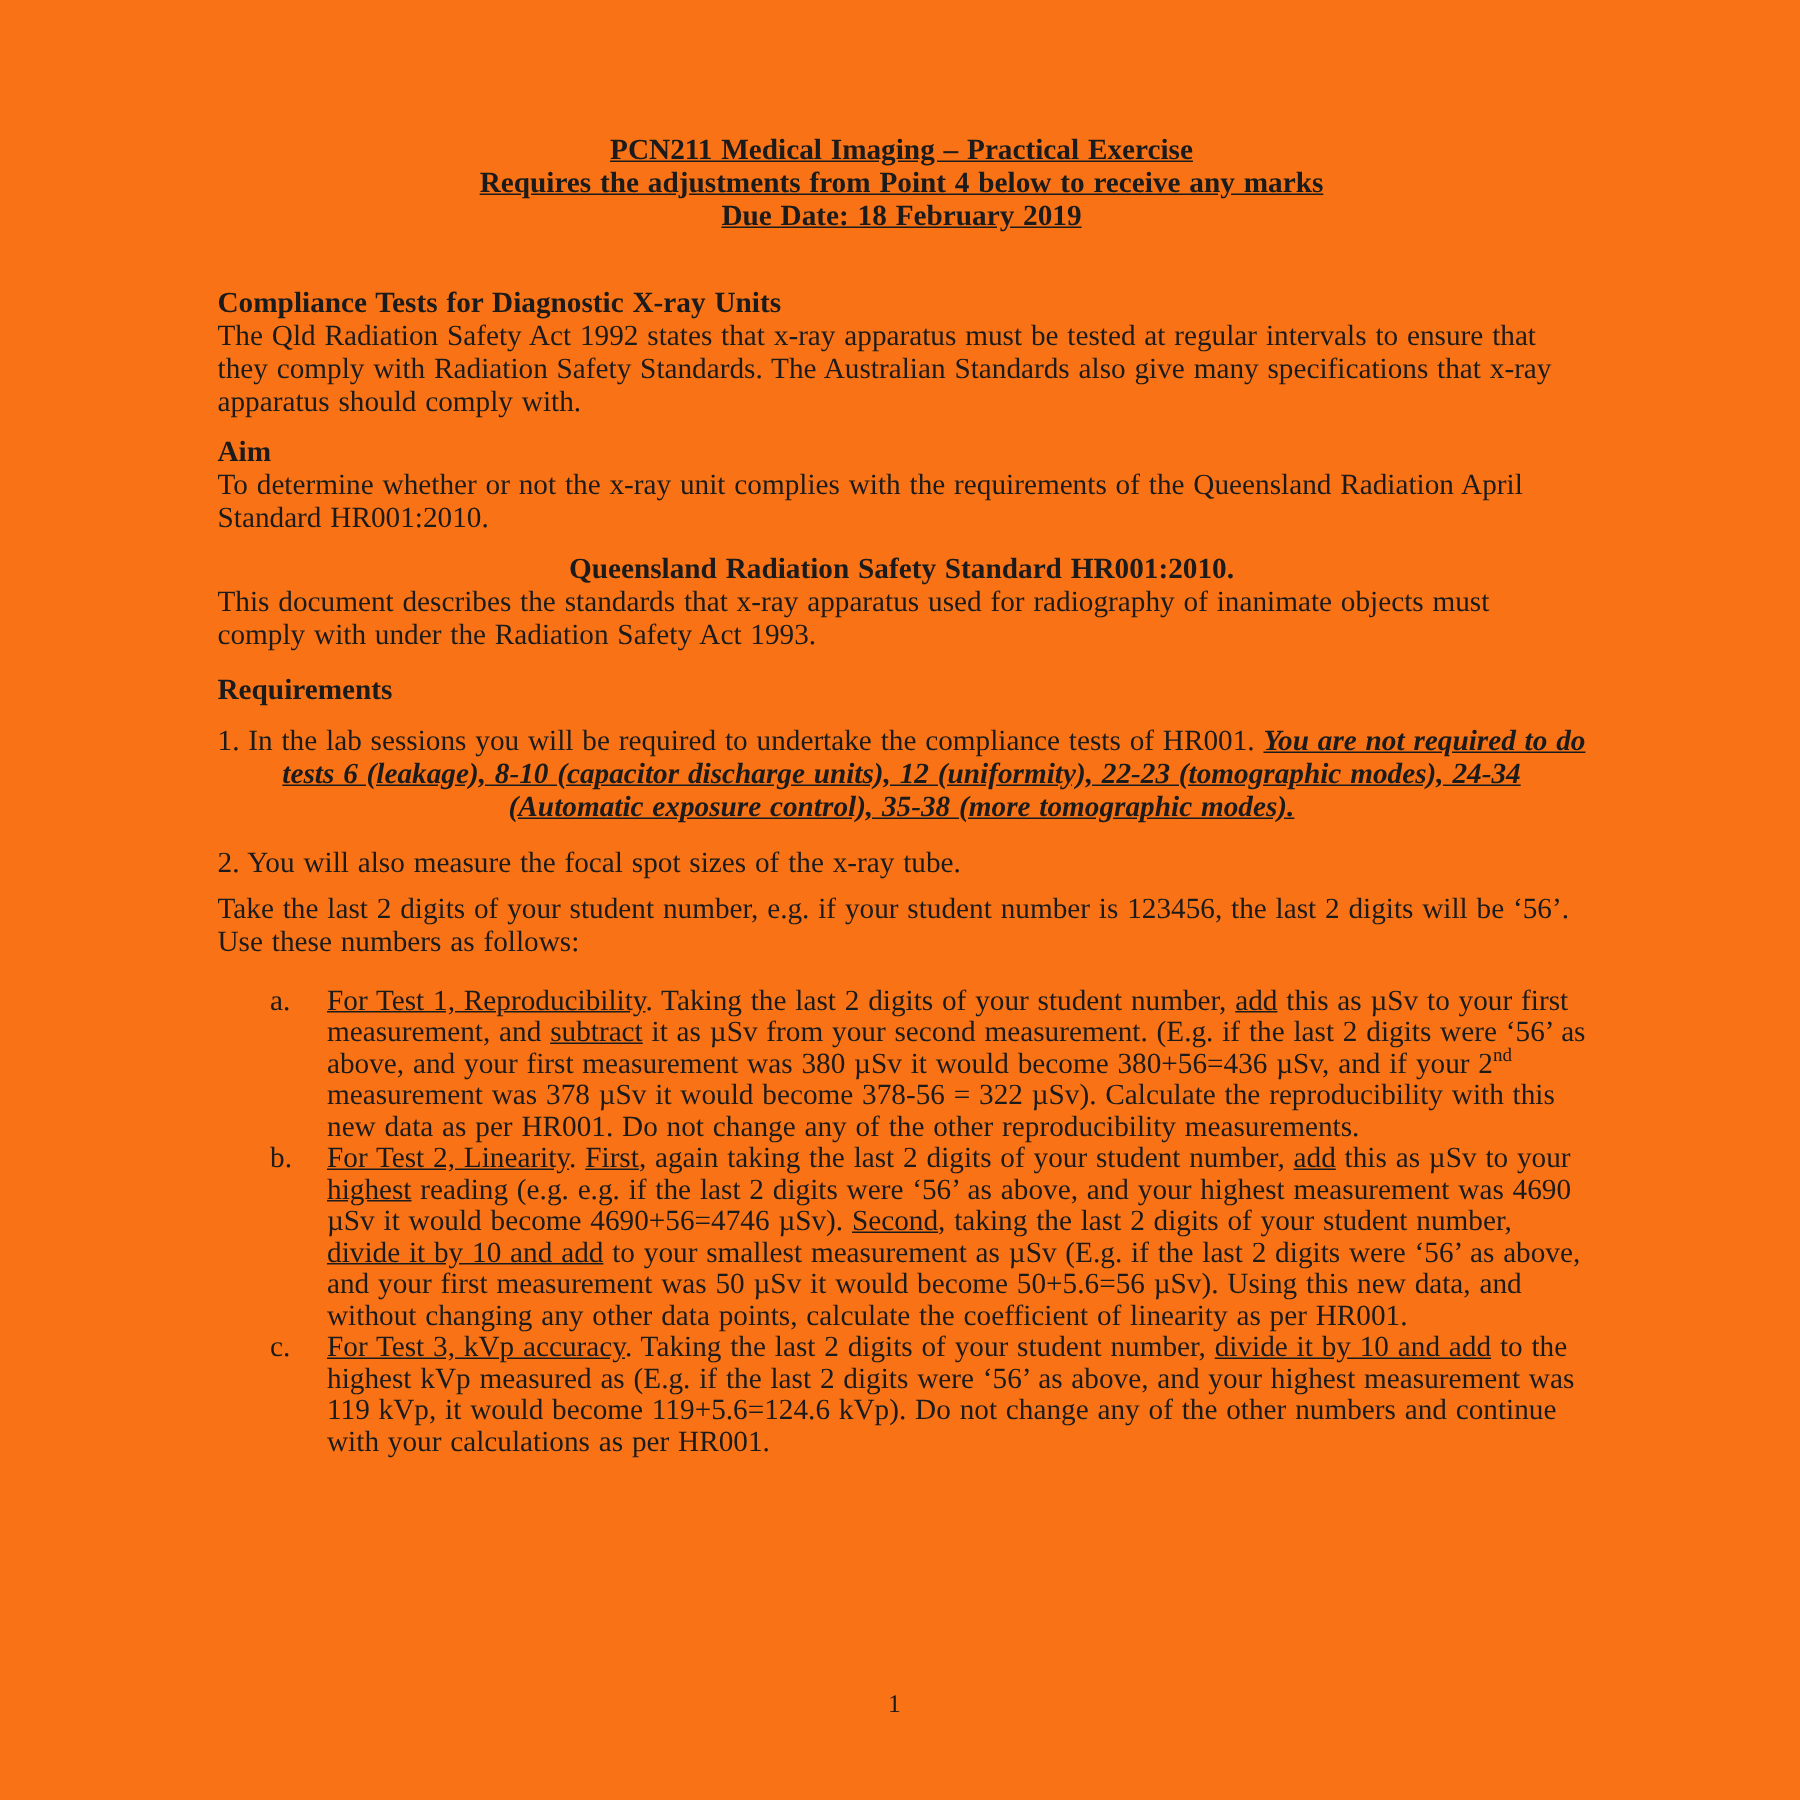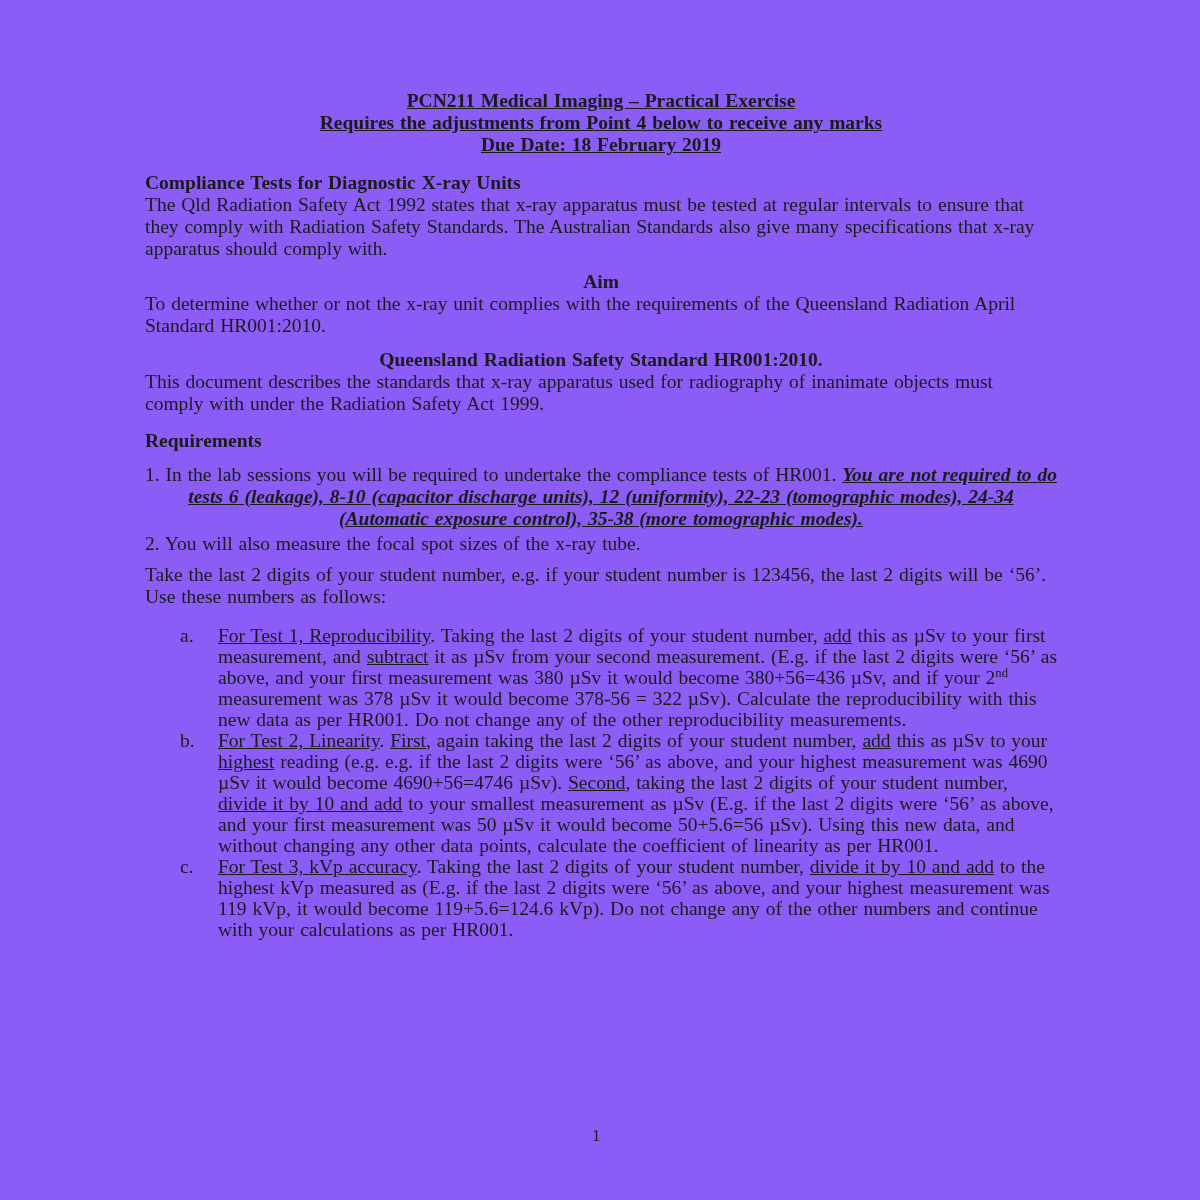--- a/index.html
+++ b/index.html
@@ -1,20 +1,20 @@
 <!DOCTYPE html>
 <html><head>
 <meta charset="utf-8">
 <style>
   html, body { margin: 0; padding: 0; background: #ffffff; }
   .page {
     position: relative;
     width: 1200px;
     height: 1200px;
-    background: #8b5cf6;
+    background: #f97316;
     overflow: hidden;
     font-family: "Liberation Serif", "DejaVu Serif", serif;
     color: #1b1b1b;
   }
   .content {
     position: absolute;
     left: 145px;
     top: 90px;
     width: 912px;
     font-size: 19.5px;
@@ -27,26 +27,26 @@
   .blk { margin: 0; }
   .blk-h { font-weight: bold; }
   .blk-li {
     position: relative;
     padding-left: 73px;
     line-height: 21px;
   }
   .blk-li .marker { position: absolute; left: 35px; top: 0; }
 
   
-  [data-name="heading-compliance-tests"] { margin-top: 16px; }
-  [data-name="heading-aim"]              { margin-top: 11px; text-align: center; }
+  [data-name="heading-compliance-tests"] { margin-top: 36px; }
+  [data-name="heading-aim"]              { margin-top: 11px; }
   [data-name="heading-qld-standard"]     { margin-top: 12px; text-align: center; }
   [data-name="heading-requirements"]     { margin-top: 15px; }
   [data-name="para-point-1"]             { margin-top: 12px; text-align: center; }
-  [data-name="para-point-2"]             { margin-top: 3px; }
+  [data-name="para-point-2"]             { margin-top: 15px; }
   [data-name="para-point-3"]             { margin-top: 12px; }
   [data-name="para-student-number"]      { margin-top: 9px; }
   [data-name="list-item-a"]              { margin-top: 17px; }
 
   
   .r-b { font-weight: bold; }
   .r-i { font-style: italic; }
   .r-u { text-decoration: underline; }
   .r-sup { vertical-align: super; font-size: 0.65em; line-height: 0; text-align: center; }
 
@@ -69,21 +69,21 @@
       <div class="title-line" data-name="title-line-requirement">Requires the adjustments from Point 4 below to receive any marks</div>
       <div class="title-line" data-name="title-line-due-date">Due Date: 18 February 2019</div>
     </header>
 
     <main data-name="document-body" id="doc-body">
         <div class="blk blk-h" data-name="heading-compliance-tests"><span class="r r-b" data-name="text-run">Compliance Tests for Diagnostic X-ray Units</span></div>
         <div class="blk blk-p" data-name="para-compliance-tests"><span class="r" data-name="text-run">The Qld Radiation Safety Act 1992 states that x-ray apparatus must be tested at regular intervals to ensure that they comply with Radiation Safety Standards. The Australian Standards also give many specifications that x-ray apparatus should comply with.</span></div>
         <div class="blk blk-h" data-name="heading-aim"><span class="r r-b" data-name="text-run">Aim</span></div>
         <div class="blk blk-p" data-name="para-aim"><span class="r" data-name="text-run">To determine whether or not the x-ray unit complies with the requirements of the Queensland Radiation April Standard HR001:2010.</span></div>
         <div class="blk blk-h" data-name="heading-qld-standard"><span class="r r-b" data-name="text-run">Queensland Radiation Safety Standard HR001:2010.</span></div>
-        <div class="blk blk-p" data-name="para-qld-standard"><span class="r" data-name="text-run">This document describes the standards that x-ray apparatus used for radiography of inanimate objects must comply with under the Radiation Safety Act 1999.</span></div>
+        <div class="blk blk-p" data-name="para-qld-standard"><span class="r" data-name="text-run">This document describes the standards that x-ray apparatus used for radiography of inanimate objects must comply with under the Radiation Safety Act 1993.</span></div>
         <div class="blk blk-h" data-name="heading-requirements"><span class="r r-b" data-name="text-run">Requirements</span></div>
         <div class="blk blk-p" data-name="para-point-1"><span class="r" data-name="text-run">1. In the lab sessions you will be required to undertake the compliance tests of HR001. </span><span class="r r-b r-i r-u" data-name="text-run">You are not required to do tests 6 (leakage), 8-10 (capacitor discharge units), 12 (uniformity), 22-23 (tomographic modes), 24-34 (Automatic exposure control), 35-38 (more tomographic modes).</span></div>
         <div class="blk blk-p" data-name="para-point-2"><span class="r" data-name="text-run">2. You will also measure the focal spot sizes of the x-ray tube.</span></div>
         <div class="blk blk-p" data-name="para-student-number"><span class="r" data-name="text-run">Take the last 2 digits of your student number, e.g. if your student number is 123456, the last 2 digits will be ‘56’. Use these numbers as follows:</span></div>
         <div class="blk blk-li" data-name="list-item-a"><span class="marker" data-name="list-marker">a.</span><span class="r r-u" data-name="text-run">For Test 1, Reproducibility</span><span class="r" data-name="text-run">. Taking the last 2 digits of your student number, </span><span class="r r-u" data-name="text-run">add</span><span class="r" data-name="text-run"> this as µSv to your first measurement, and </span><span class="r r-u" data-name="text-run">subtract</span><span class="r" data-name="text-run"> it as µSv from your second measurement. (E.g. if the last 2 digits were ‘56’ as above, and your first measurement was 380 µSv it would become 380+56=436 µSv, and if your 2</span><span class="r r-sup" data-name="text-run">nd</span><span class="r" data-name="text-run"> measurement was 378 µSv it would become 378-56 = 322 µSv). Calculate the reproducibility with this new data as per HR001. Do not change any of the other reproducibility measurements.</span></div>
         <div class="blk blk-li" data-name="list-item-b"><span class="marker" data-name="list-marker">b.</span><span class="r r-u" data-name="text-run">For Test 2, Linearity</span><span class="r" data-name="text-run">. </span><span class="r r-u" data-name="text-run">First</span><span class="r" data-name="text-run">, again taking the last 2 digits of your student number, </span><span class="r r-u" data-name="text-run">add</span><span class="r" data-name="text-run"> this as µSv to your </span><span class="r r-u" data-name="text-run">highest</span><span class="r" data-name="text-run"> reading (e.g. e.g. if the last 2 digits were ‘56’ as above, and your highest measurement was 4690 µSv it would become 4690+56=4746 µSv). </span><span class="r r-u" data-name="text-run">Second</span><span class="r" data-name="text-run">, taking the last 2 digits of your student number, </span><span class="r r-u" data-name="text-run">divide it by 10 and add</span><span class="r" data-name="text-run"> to your smallest measurement as µSv (E.g. if the last 2 digits were ‘56’ as above, and your first measurement was 50 µSv it would become 50+5.6=56 µSv). Using this new data, and without changing any other data points, calculate the coefficient of linearity as per HR001.</span></div>
         <div class="blk blk-li" data-name="list-item-c"><span class="marker" data-name="list-marker">c.</span><span class="r r-u" data-name="text-run">For Test 3, kVp accuracy</span><span class="r" data-name="text-run">. Taking the last 2 digits of your student number, </span><span class="r r-u" data-name="text-run">divide it by 10 and add</span><span class="r" data-name="text-run"> to the highest kVp measured as (E.g. if the last 2 digits were ‘56’ as above, and your highest measurement was 119 kVp, it would become 119+5.6=124.6 kVp). Do not change any of the other numbers and continue with your calculations as per HR001.</span></div>
       </main>
 
   </div>

